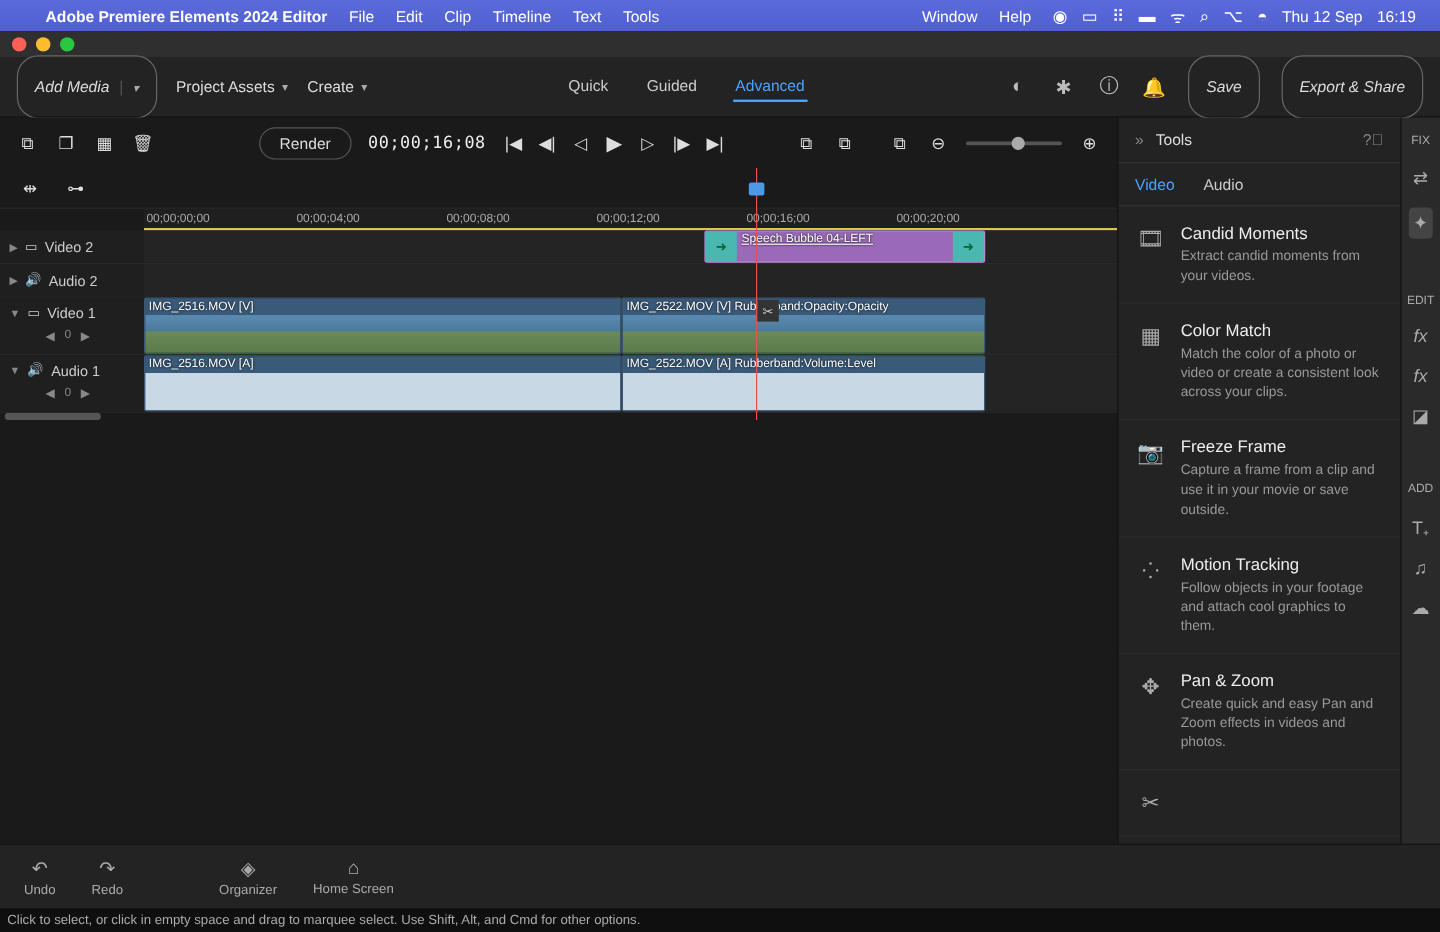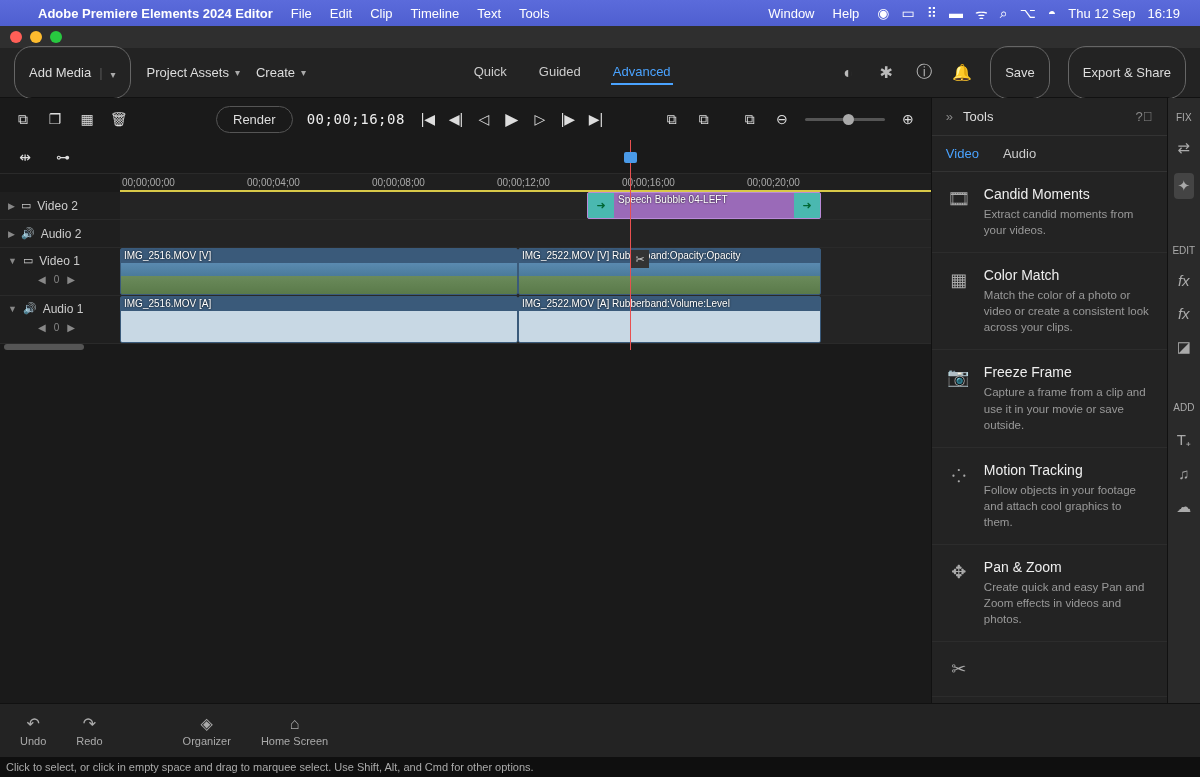--- a/index.html
+++ b/index.html
@@ -7,21 +7,21 @@
 .menubar { height: 26px; background: linear-gradient(#5b6bdb,#4f5fd0); display: flex; align-items: center; color: #fff; font-size: 13px; padding: 0 20px; gap: 18px; }
 .menubar .apple { font-size: 16px; }
 .menubar .title { font-weight: 600; }
 .menubar .spacer { flex: 1; }
 .menubar .status { display:flex; gap:12px; align-items:center;}
 .menubar .ico { font-size:14px; }
 .winbar { height: 22px; background: #2f2f2f; display:flex; align-items:center; padding-left:10px; gap:8px;}
 .dot { width:12px; height:12px; border-radius:50%;}
 .dot.red{background:#ff5f57;} .dot.yel{background:#febc2e;} .dot.grn{background:#28c840;}
 .topbar { height: 50px; background: #232323; display:flex; align-items:center; padding: 0 14px; gap:16px; border-bottom:1px solid #111;}
-.btn-pill { border:1px solid #666; border-radius: 18px; padding:18px 14px; display:flex; align-items:flex-end; gap:8px; cursor:pointer;}
+.btn-pill { border:1px solid #666; border-radius: 18px; padding:18px 14px; display:flex; align-items:flex-end; gap:8px; cursor:pointer;font-style:italic;}
 .dd-chev { font-size:10px; color:#aaa;}
 .topbar .midtabs { display:flex; gap:28px; margin-left:auto; margin-right:auto;}
 .midtab { color:#ccc; padding:4px 2px; cursor:pointer;}
 .midtab.active { color:#4aa3ff; border-bottom:2px solid #4aa3ff;}
 .topbar .right { display:flex; align-items:center; gap:18px;}
 .icon-btn { width:20px; height:20px; display:flex; align-items:center; justify-content:center; color:#bbb; cursor:pointer; font-size:16px;}
 .main { display:flex; height: calc(100% - 26px - 22px - 50px - 54px - 20px); }
 .center { flex:1; display:flex; flex-direction:column; background:#1a1a1a;}
 .preview-zone { flex:1; display:flex; align-items:center; justify-content:center; padding:10px 0 6px 0;}
 .preview { width:572px; height:322px; position:relative; background:linear-gradient(to bottom,#4a9ae8 0%,#7ab8ef 45%,#a8b878 46%,#7a9a4f 100%); overflow:hidden;}
@@ -212,21 +212,21 @@
 
       <div class="track">
         <div class="track-head">
             <span class="exp">▶</span>
             <span style="font-size:11px;">▭</span>
             <span>Video 2</span>
           </div>
         <div class="track-body">
           <div class="clip bubble-clip" style="left:467px;width:234px;">
             <div class="cap l">➜</div>
-            <span class="lbl" style="left:30px;">Speech Bubble 04-LEFT</span>
+            <span class="lbl" style="left:30px;text-decoration:underline;">Speech Bubble 04-LEFT</span>
             <div class="cap r">➜</div>
           </div>
         </div>
       </div>
       <div class="track">
         <div class="track-head">
             <span class="exp">▶</span>
             <span style="font-size:11px;">🔊</span>
             <span>Audio 2</span>
           </div>

